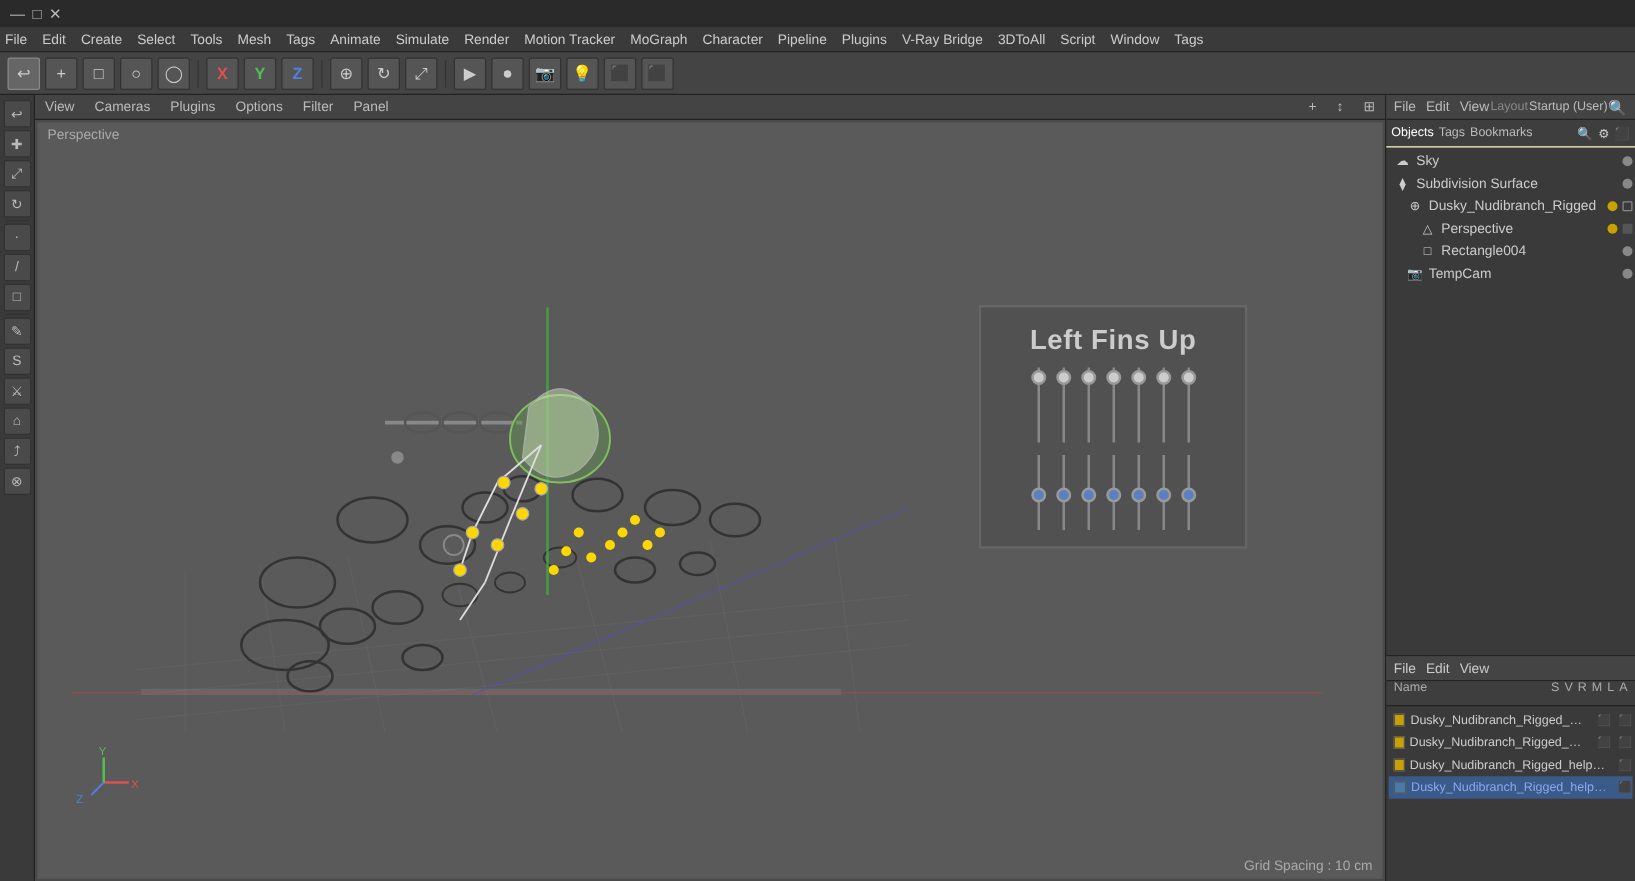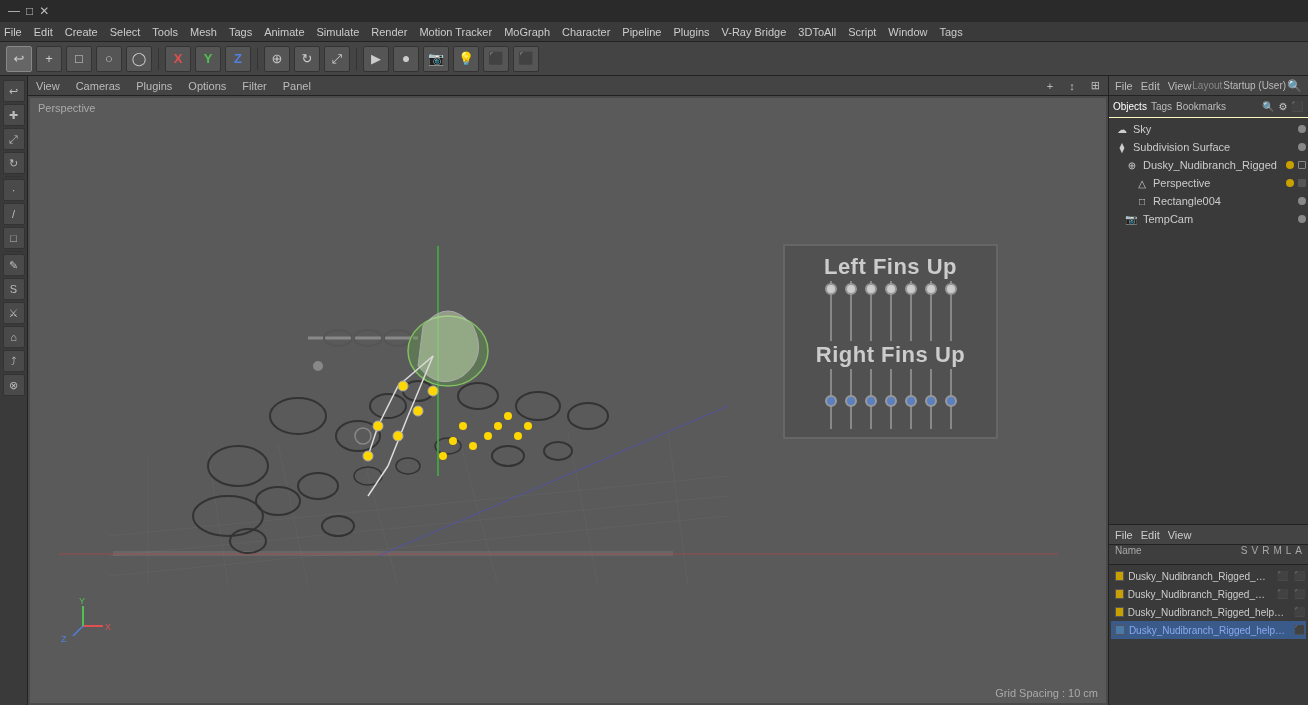--- a/index.html
+++ b/index.html
@@ -474,21 +474,20 @@
           <div class="slider-track">
               <div class="slider-thumb"></div>
             </div>
           <div class="slider-track">
               <div class="slider-thumb"></div>
             </div>
           <div class="slider-track">
               <div class="slider-thumb"></div>
             </div>
         </div>
-        <div class="control-label">Right Fins Up</div>
         <div class="sliders-row">
           <div class="slider-track">
               <div class="slider-thumb" style="background:#5a80c0;top:26px;"></div>
             </div>
           <div class="slider-track">
               <div class="slider-thumb" style="background:#5a80c0;top:26px;"></div>
             </div>
           <div class="slider-track">
               <div class="slider-thumb" style="background:#5a80c0;top:26px;"></div>
             </div>

